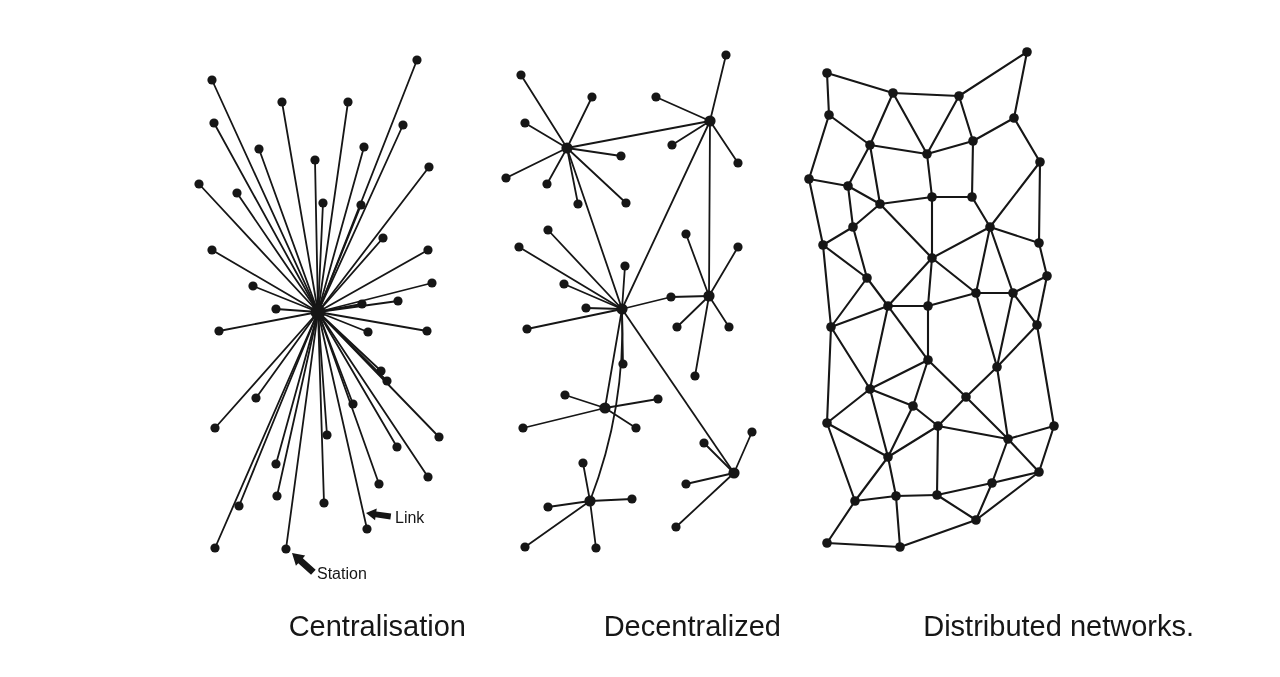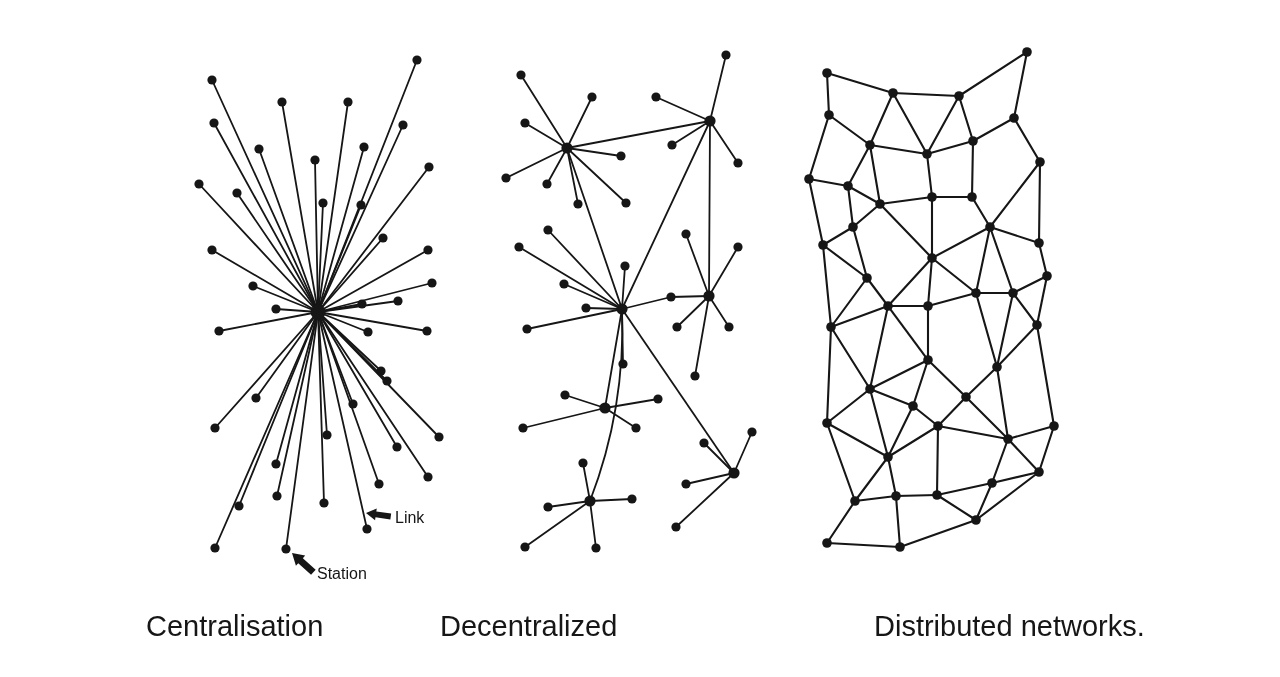--- a/index.html
+++ b/index.html
@@ -5,24 +5,24 @@
   html,body{margin:0;padding:0;}
   body{
     width:1280px;height:677px;position:relative;overflow:hidden;
     background:#ffffff;
     font-family:"Liberation Sans", sans-serif;
   }
   #figure-svg{position:absolute;left:0;top:0;}
   .caption{
     position:absolute;top:611px;width:320px;
     font-size:29px;line-height:1.1;color:#161616;
-    text-align:left;white-space:nowrap;
+    text-align:right;white-space:nowrap;
   }
   #caption-0{left:146px;}
-  #caption-1{left:440px;}
+  #caption-1{left:461px;}
   #caption-2{left:874px;}
 </style>
 </head>
 <body>
 
 <svg id="figure-svg" width="1280" height="677" viewBox="0 0 1280 677">
   <g id="networks-layer">
       <g>
         <g stroke="#161616" stroke-width="1.8" stroke-linecap="round" fill="none">
           <line x1="318" y1="312" x2="212" y2="80"></line>

